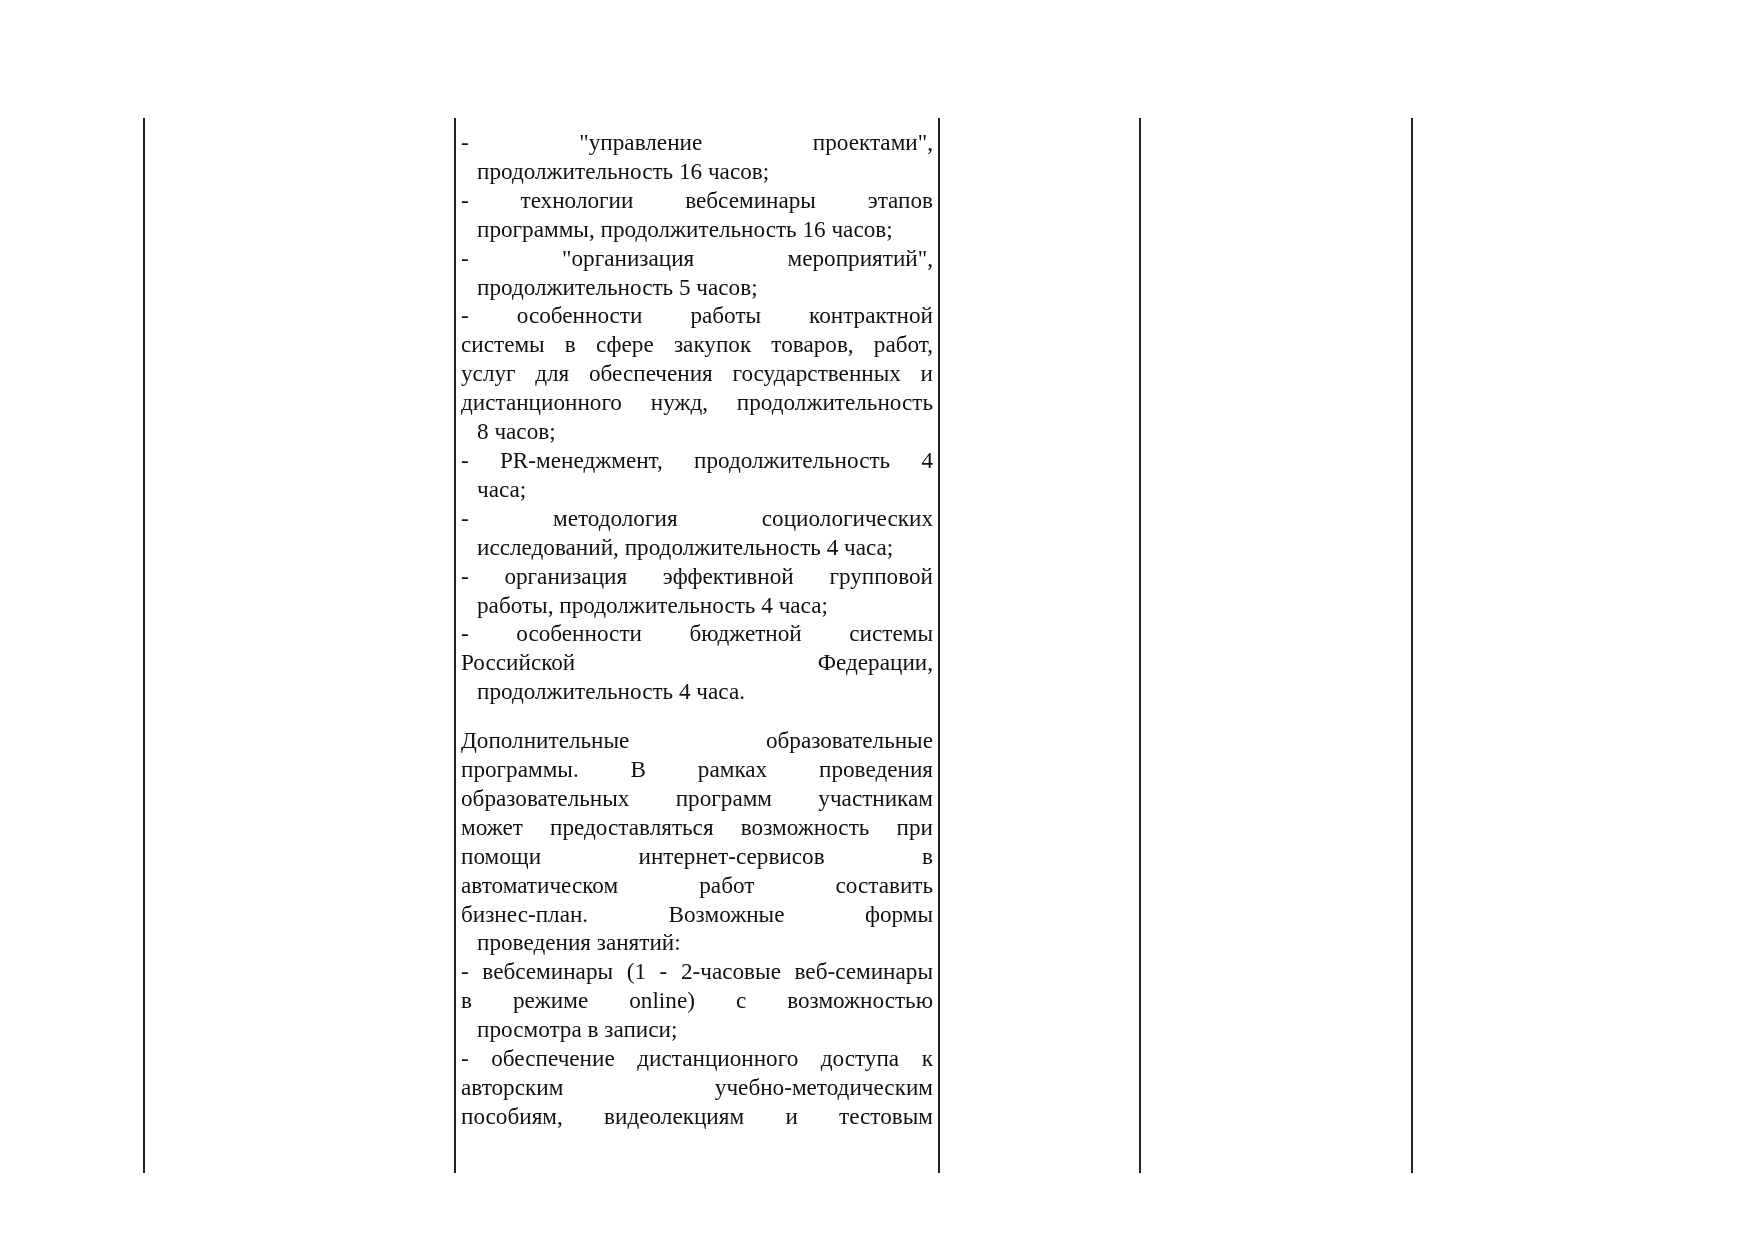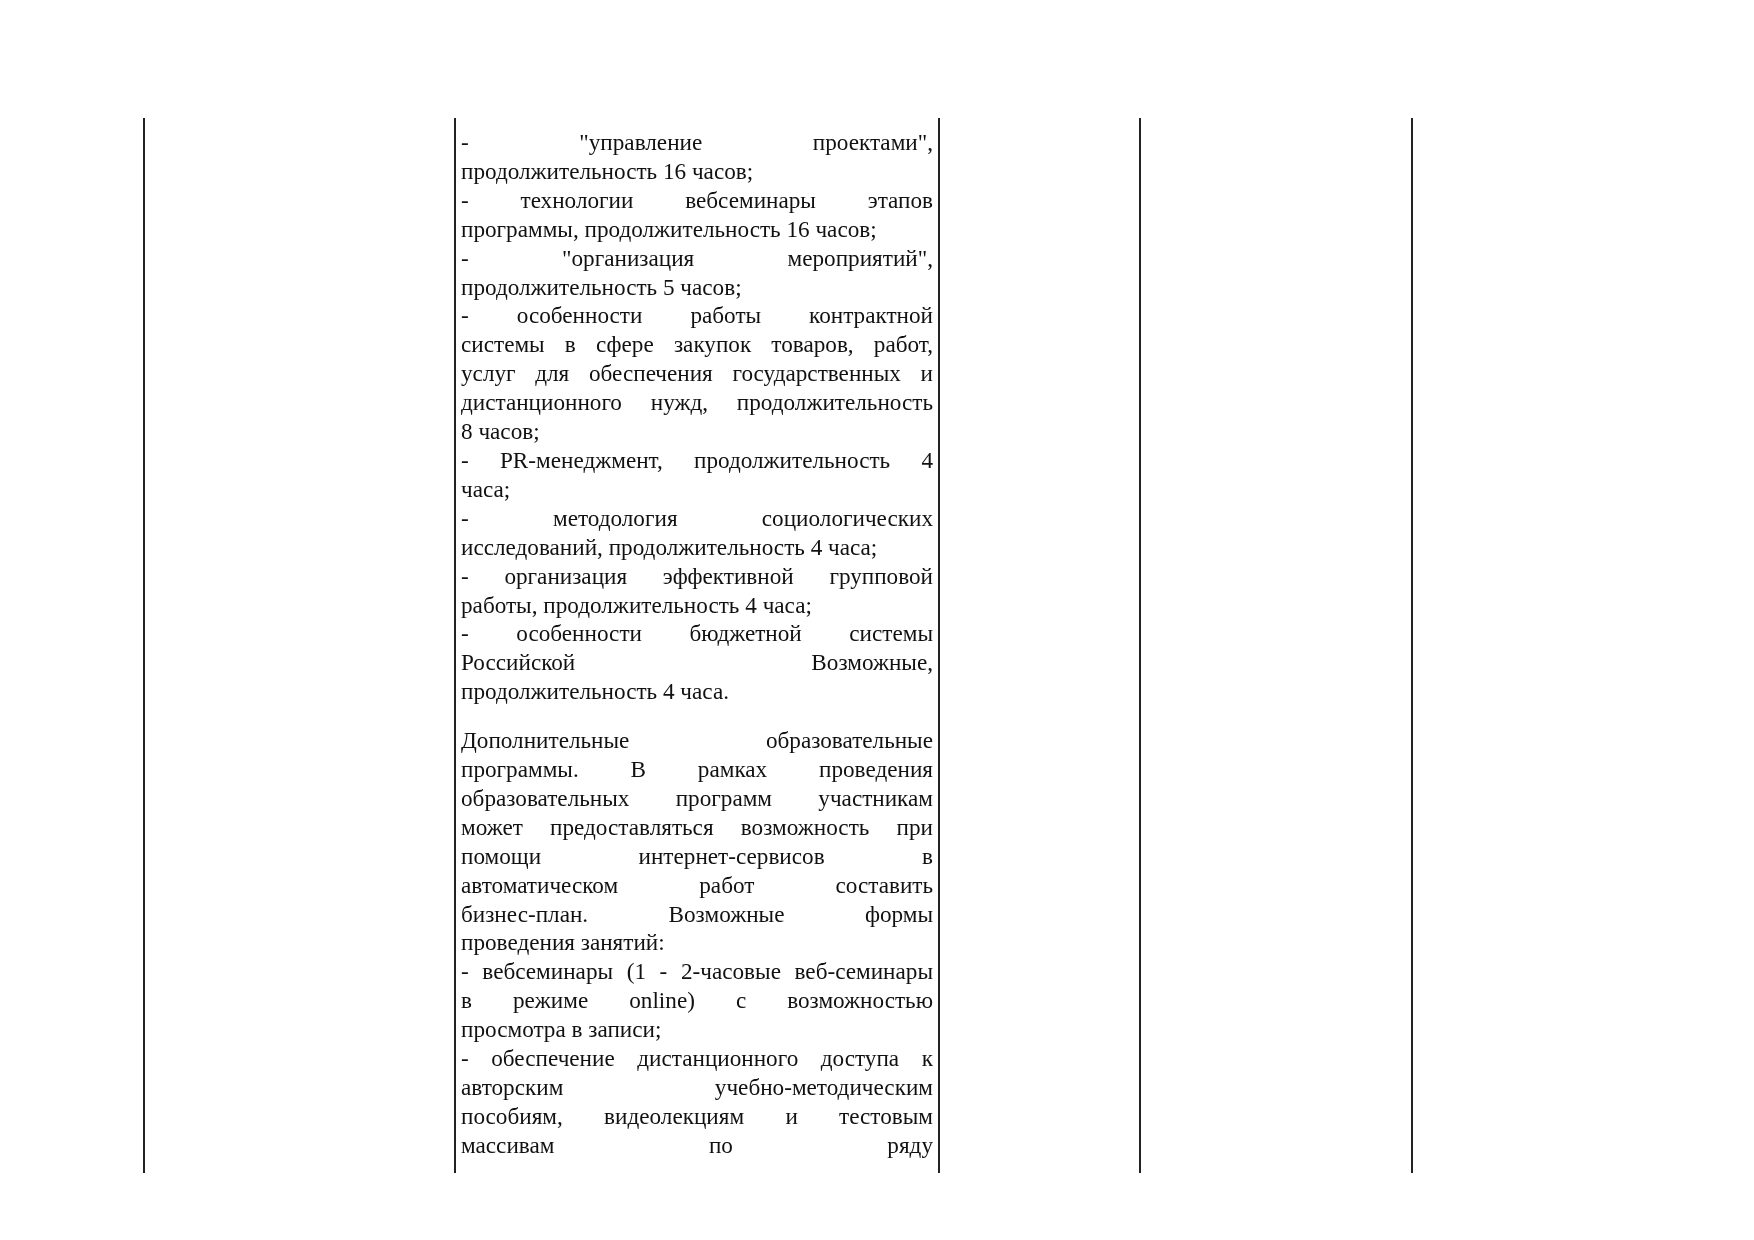--- a/index.html
+++ b/index.html
@@ -3,21 +3,21 @@
 <meta charset="utf-8">
 <style>
   html, body { margin:0; padding:0; background:#ffffff; }
   body { width:1754px; height:1240px; position:relative; overflow:hidden;
          font-family:"Liberation Serif", "DejaVu Serif", serif; color:#111; }
   .vline { position:absolute; top:118px; height:1055px; width:2px; background:#222; }
   .cell { position:absolute; top:128px; left:461px; width:472px;
           font-size:23.2px; line-height:28.9px; text-align:justify; }
   .para { margin:0; }
   .line { display:block; text-align:justify; text-align-last:justify; white-space:nowrap; }
-  .line.last { text-align-last:left; }
+  .line.last { text-align-last:left;margin-left:16px; }
   .gap { height:20px; }
 </style>
 </head>
 <body>
 
 <div>
   <div class="vline" style="left:143px;"></div>
   <div class="vline" style="left:454px;"></div>
   <div class="vline" style="left:938px;"></div>
   <div class="vline" style="left:1139px;"></div>
@@ -36,35 +36,34 @@
         <span class="line">услуг для обеспечения государственных и</span>
         <span class="line">дистанционного нужд, продолжительность</span>
         <span class="line last">8 часов;</span>
         <span class="line">- PR-менеджмент, продолжительность 4</span>
         <span class="line last">часа;</span>
         <span class="line">- методология социологических</span>
         <span class="line last">исследований, продолжительность 4 часа;</span>
         <span class="line">- организация эффективной групповой</span>
         <span class="line last">работы, продолжительность 4 часа;</span>
         <span class="line">- особенности бюджетной системы</span>
-        <span class="line">Российской Возможные,</span>
+        <span class="line">Российской Федерации,</span>
         <span class="line last">продолжительность 4 часа.</span>
       </div>
     <div class="gap"></div>
     <div class="para" id="block2">
         <span class="line">Дополнительные образовательные</span>
         <span class="line">программы. В рамках проведения</span>
         <span class="line">образовательных программ участникам</span>
         <span class="line">может предоставляться возможность при</span>
         <span class="line">помощи интернет-сервисов в</span>
         <span class="line">автоматическом работ составить</span>
         <span class="line">бизнес-план. Возможные формы</span>
         <span class="line last">проведения занятий:</span>
         <span class="line">- вебсеминары (1 - 2-часовые веб-семинары</span>
         <span class="line">в режиме online) с возможностью</span>
         <span class="line last">просмотра в записи;</span>
         <span class="line">- обеспечение дистанционного доступа к</span>
         <span class="line">авторским учебно-методическим</span>
         <span class="line">пособиям, видеолекциям и тестовым</span>
-        <span class="line">массивам по ряду</span>
       </div>
   </div>
 </div>
 
 </body></html>

